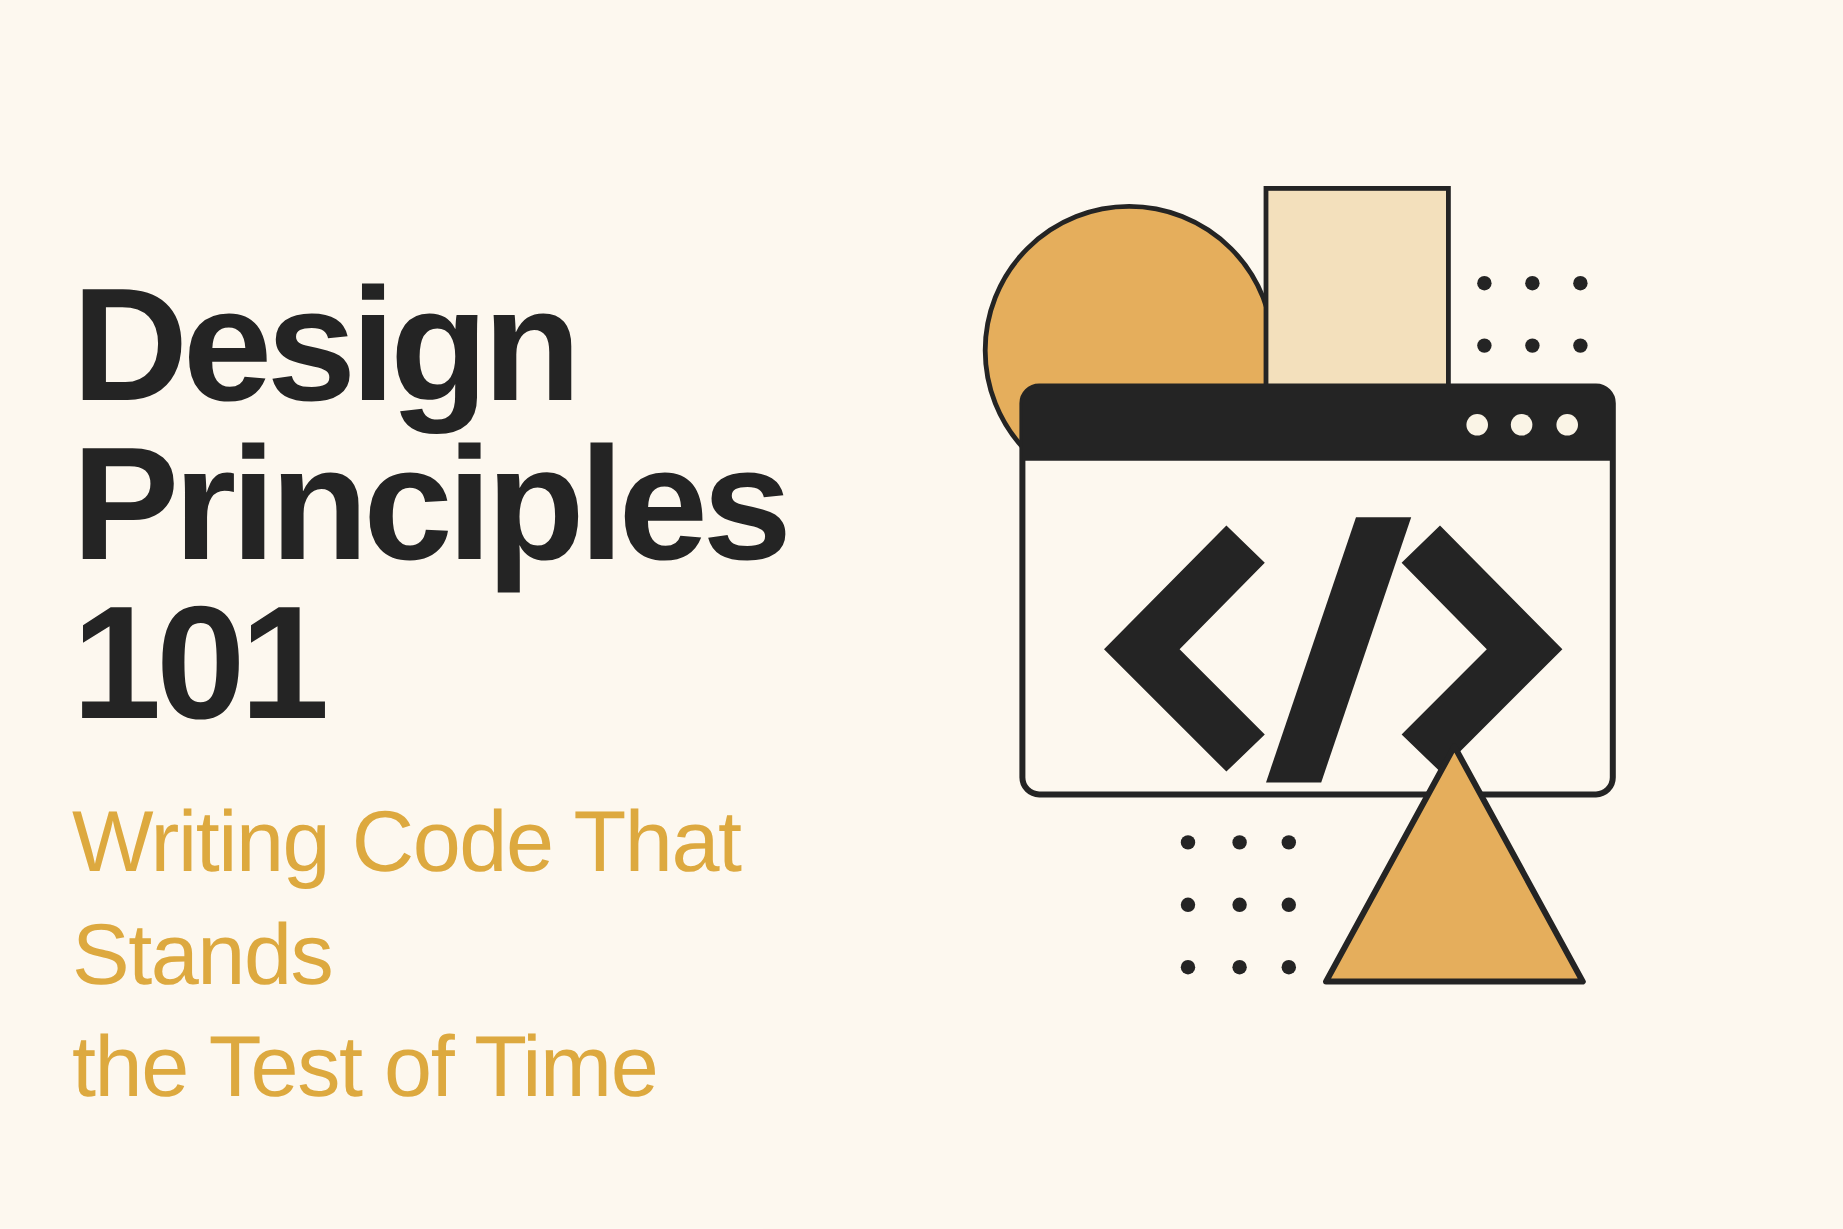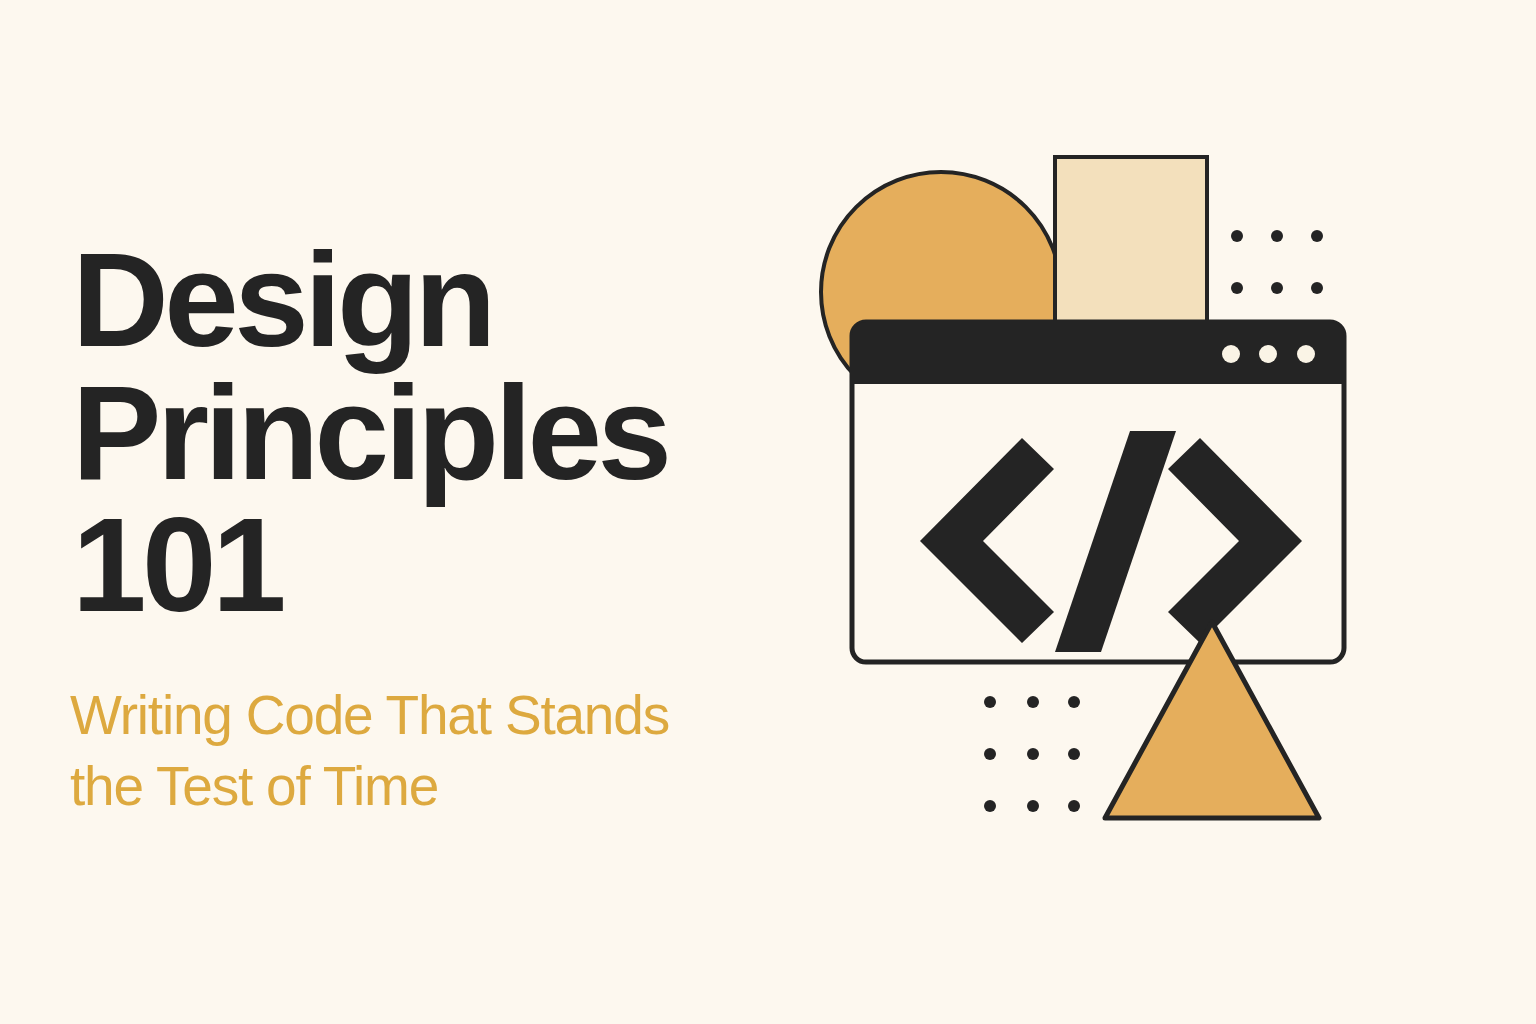--- a/index.html
+++ b/index.html
@@ -24,36 +24,36 @@
 
   
   .text-block {
     position: absolute;
     left: 60px;
     top: 222px;
     width: 760px;
   }
 
   .headline {
-    margin: 12px;
+    margin: 0;
     font-family: "Liberation Sans", sans-serif;
     font-weight: 700;
     font-size: 134px;
     line-height: 0.99;
     letter-spacing: -4.5px;
     color: #242424;
     white-space: pre-line;
   }
 
   .subhead {
-    margin: 10px;
+    margin: 0;
     padding-top: 36px;
     font-family: "Liberation Sans", sans-serif;
     font-weight: 400;
-    font-size: 55px;
+    font-size: 72px;
     line-height: 1.30;
     letter-spacing: -1.2px;
     color: #DDA93F;
     white-space: pre-line;
   }
 
   
   .illustration {
     position: absolute;
     left: 800px;

